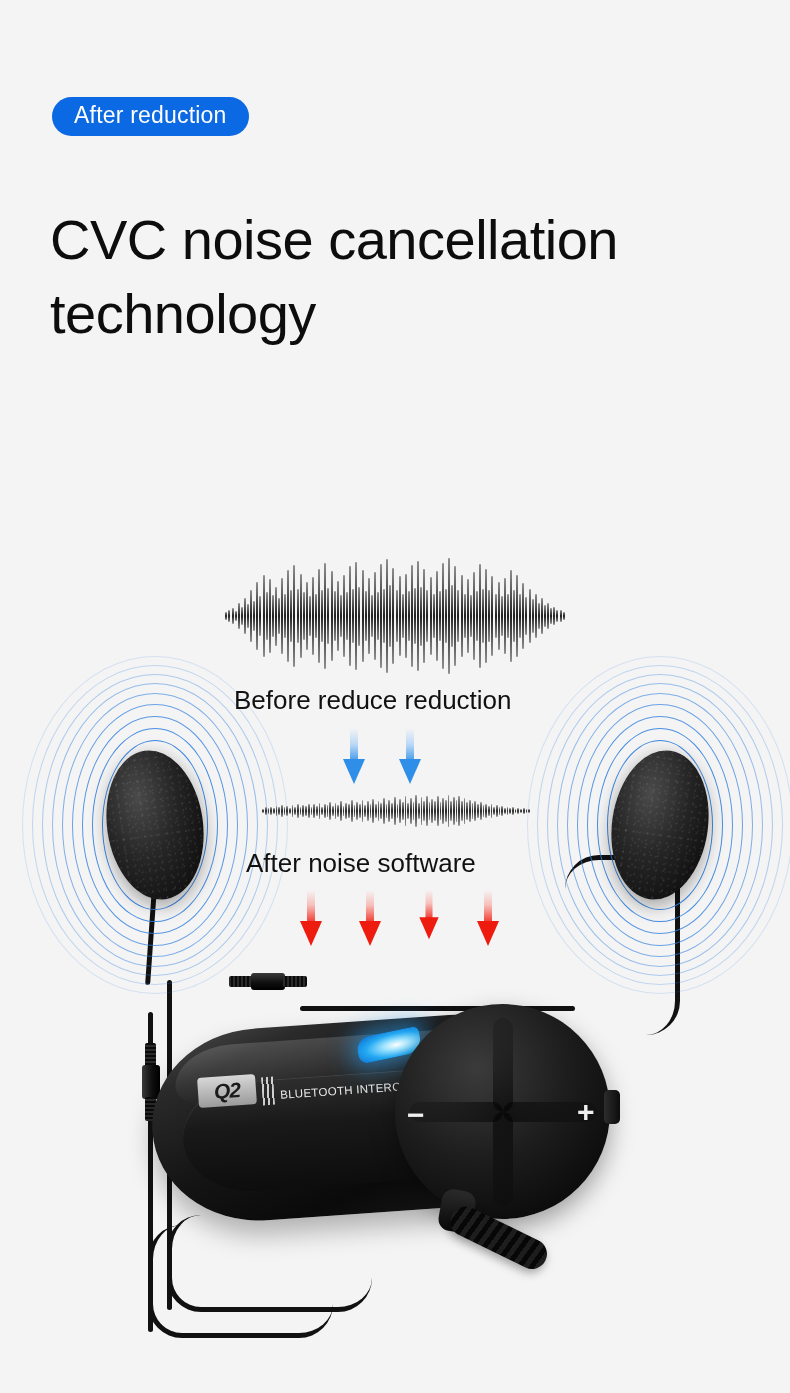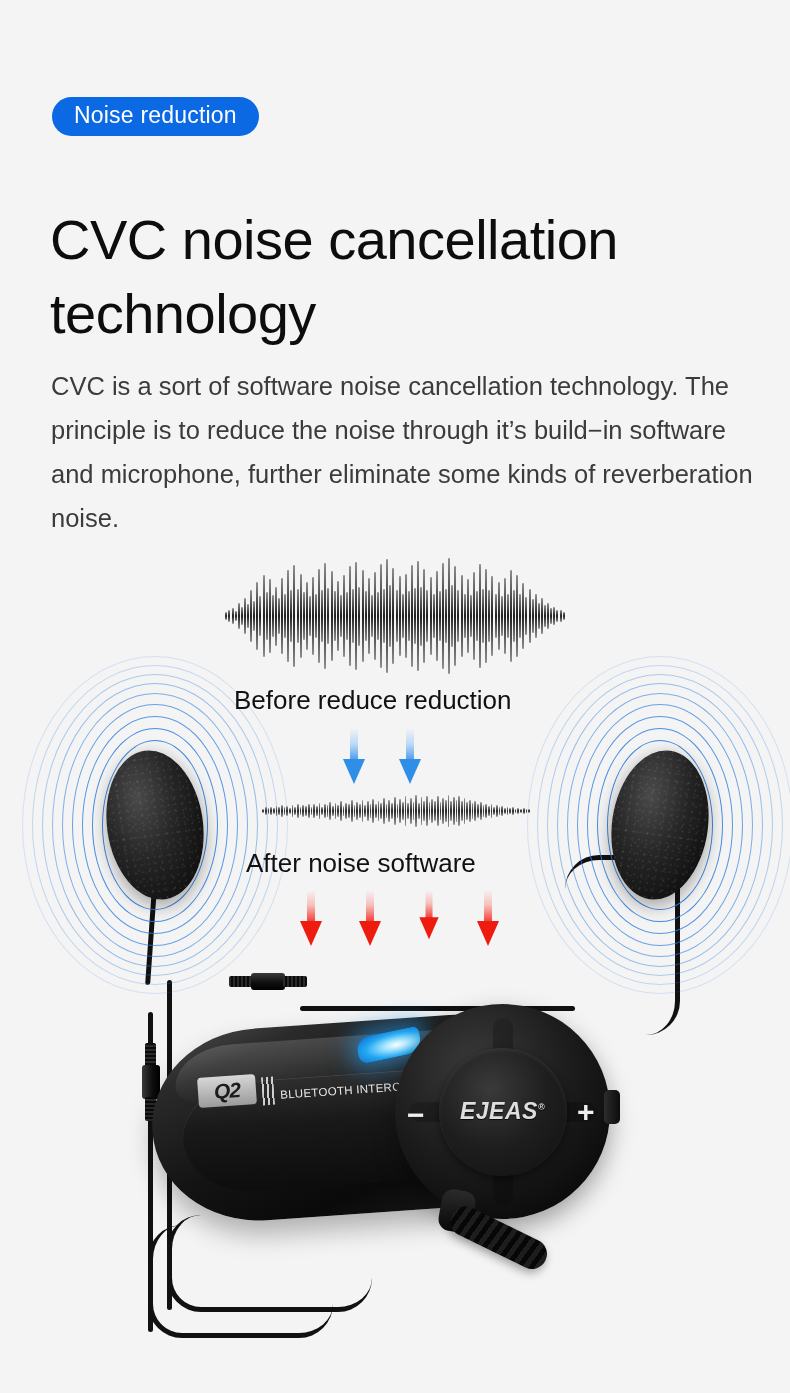--- a/index.html
+++ b/index.html
@@ -188,23 +188,22 @@
   .mic-joint{
     position:absolute;left:288px;top:186px;width:34px;height:42px;border-radius:12px;
     background:linear-gradient(180deg,#2a2a2a,#0b0b0b);transform:rotate(10deg);
   }
 </style>
 </head>
 <body>
 
 <div class="page">
 
-  <div class="badge">Noise reduction</div>
+  <div class="badge">After reduction</div>
   <h1 class="headline">CVC noise cancellation technology</h1>
-  <p class="para">CVC is a sort of software noise cancellation technology. The principle is to reduce the noise through it’s build−in software and microphone, further eliminate some kinds of reverberation noise.</p>
 
   <div class="stage">
 
     <div class="cable" style="left:148px;top:487px;width:5px;height:320px;"></div>
     <div class="cable" style="left:167px;top:455px;width:5px;height:330px;"></div>
     <div class="cable-curve" style="left:148px;top:700px;width:180px;height:108px;border-top:none;border-right:none;"></div>
     <div class="cable-curve" style="left:167px;top:690px;width:200px;height:92px;border-top:none;border-right:none;"></div>
     <div class="cable" style="left:150px;top:320px;width:5px;height:140px;transform:rotate(4deg);"></div>
     <div class="cable-curve" style="left:565px;top:330px;width:110px;height:175px;border-bottom:none;border-left:none;"></div>
     <div class="cable" style="left:300px;top:481px;width:275px;height:5px;"></div>
@@ -504,23 +503,20 @@
     <div class="label-bt">BLUETOOTH INTERCOM</div>
     <div class="led"></div>
 
     <div class="dial-outer">
       <div class="spoke" style="transform:translate(-50%,0) rotate(0deg);"></div>
       <div class="spoke" style="transform:translate(-50%,0) rotate(90deg);"></div>
       <div class="spoke" style="transform:translate(-50%,0) rotate(180deg);"></div>
       <div class="spoke" style="transform:translate(-50%,0) rotate(270deg);"></div>
       <div class="minus">−</div>
       <div class="plus">+</div>
-      <div class="dial-inner">
-        <span class="ejeas"><span>EJEAS</span><sup>®</sup></span>
-      </div>
     </div>
 
     <div class="side-btn"></div>
     <div class="mic-joint"></div>
     <div class="mic-boom"></div>
   </div>
 
 </div>
 
 </body></html>

